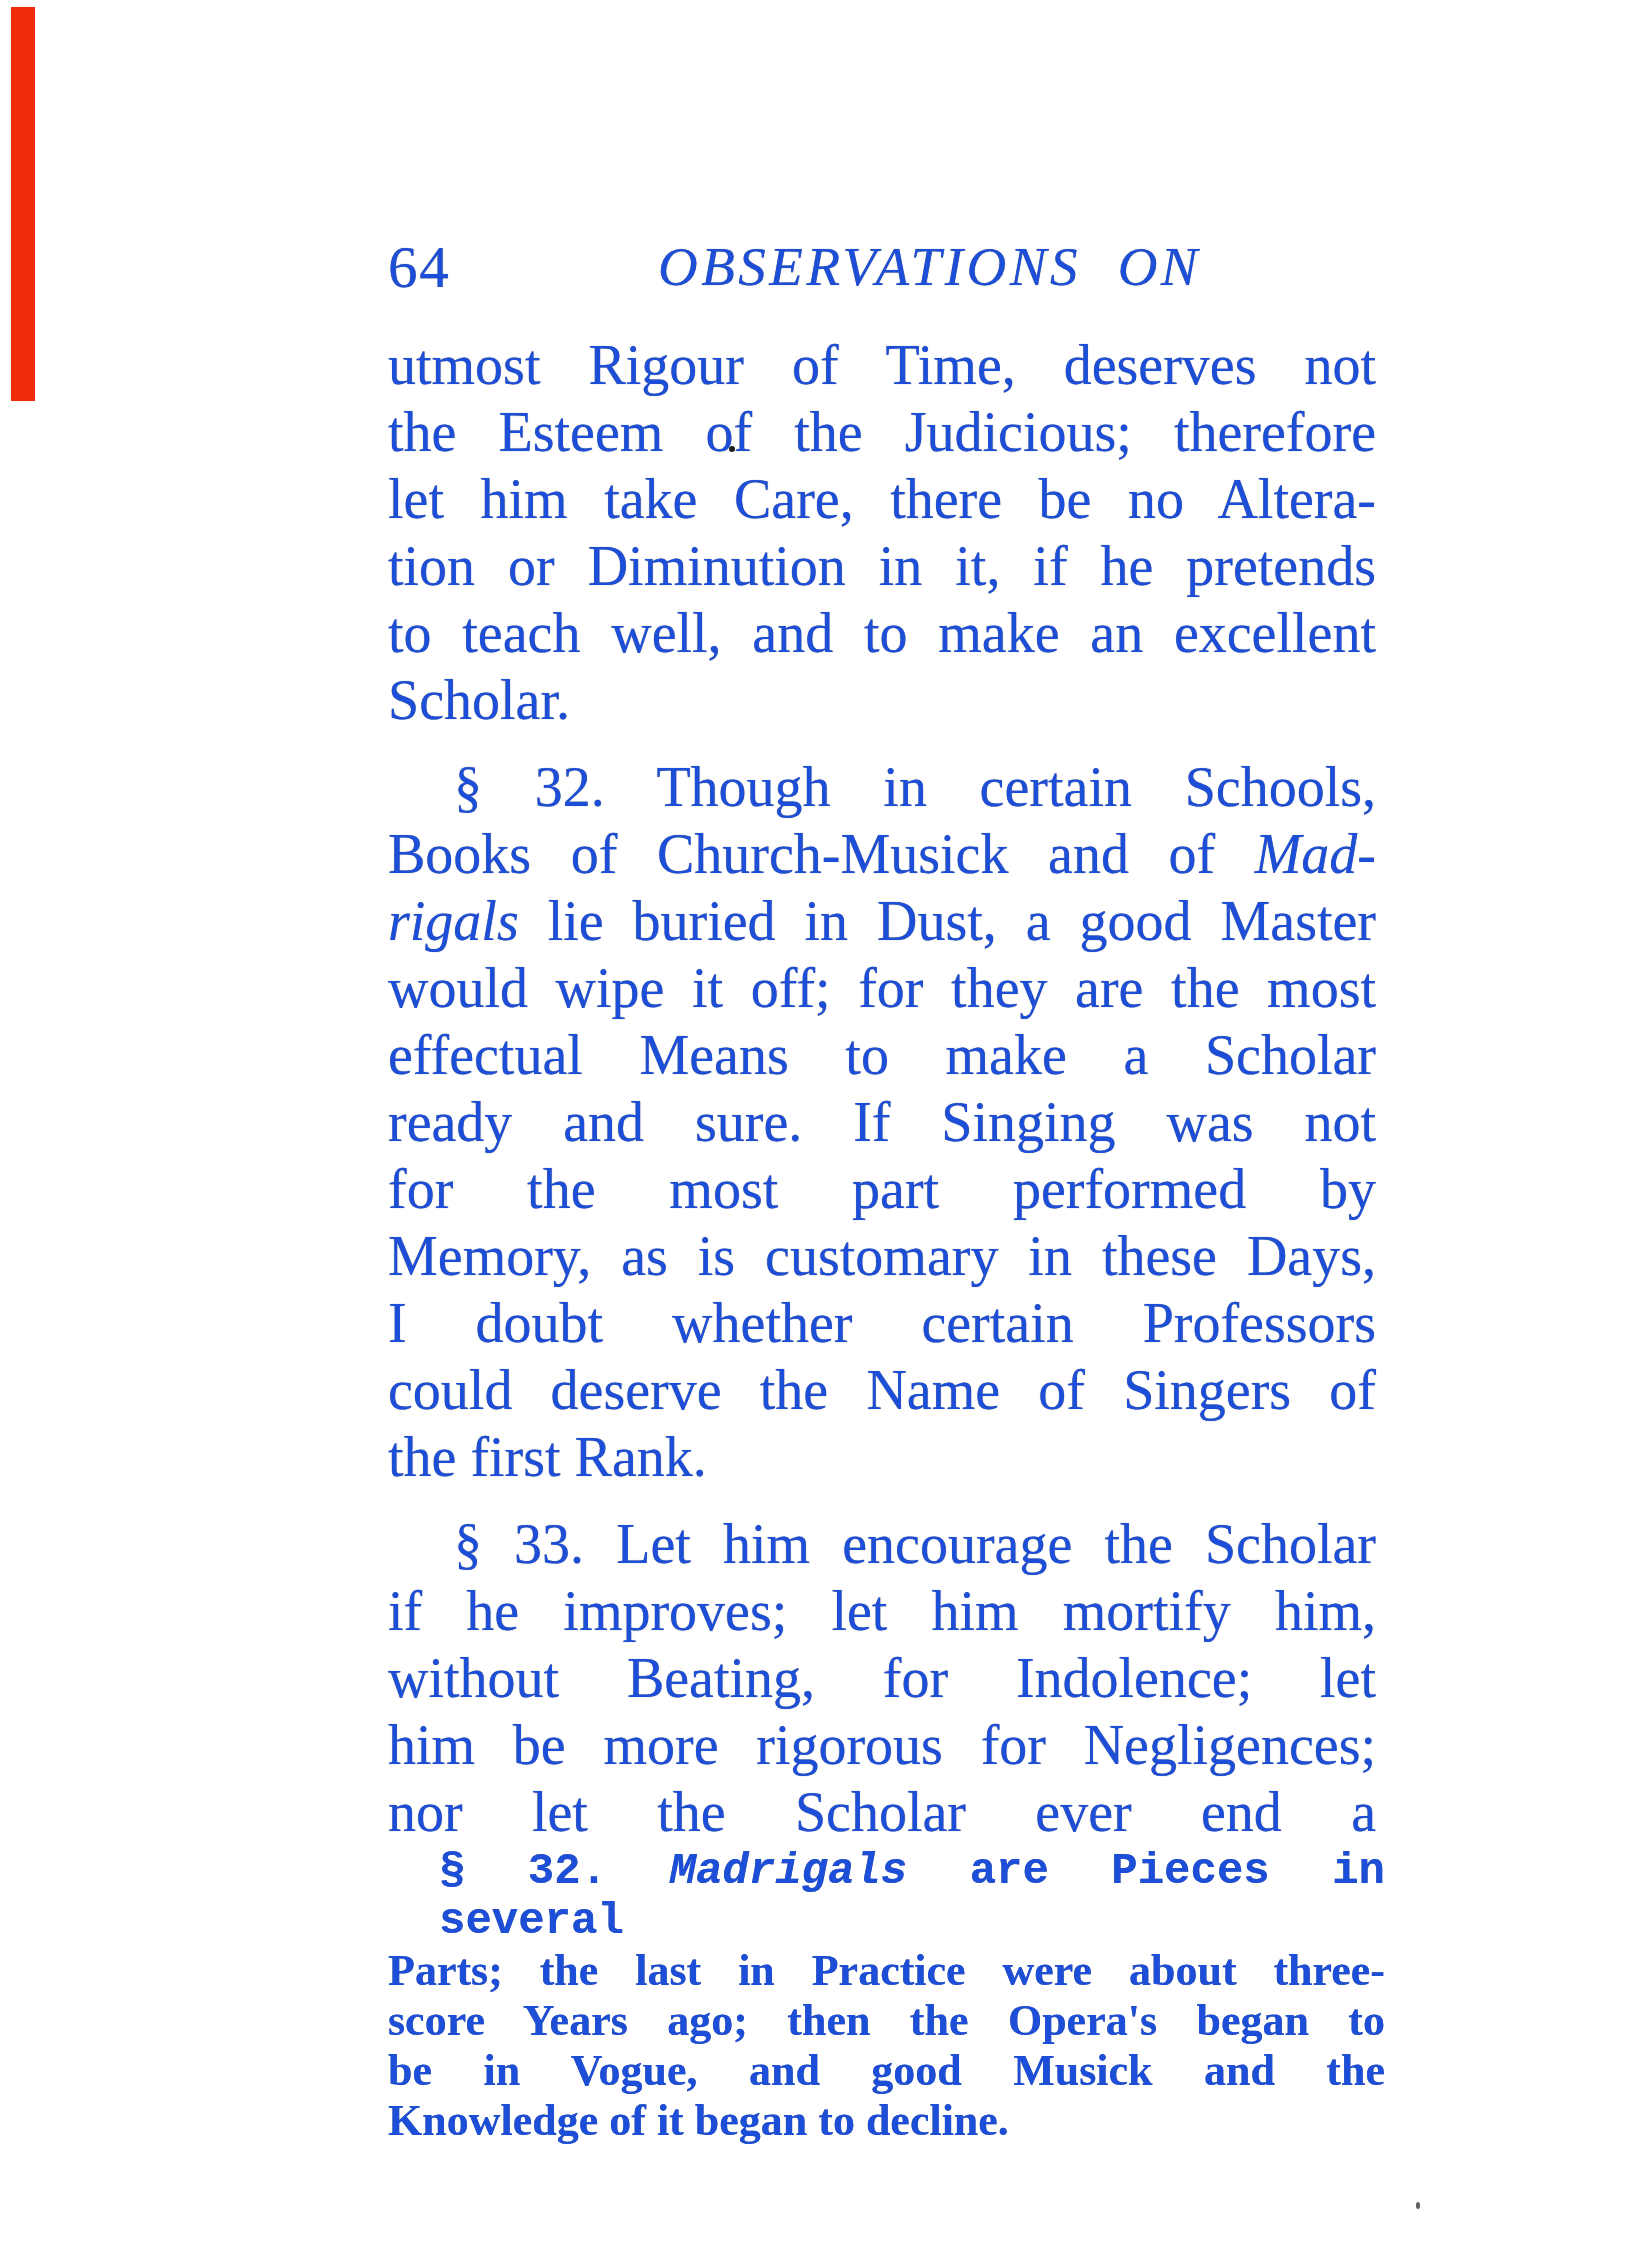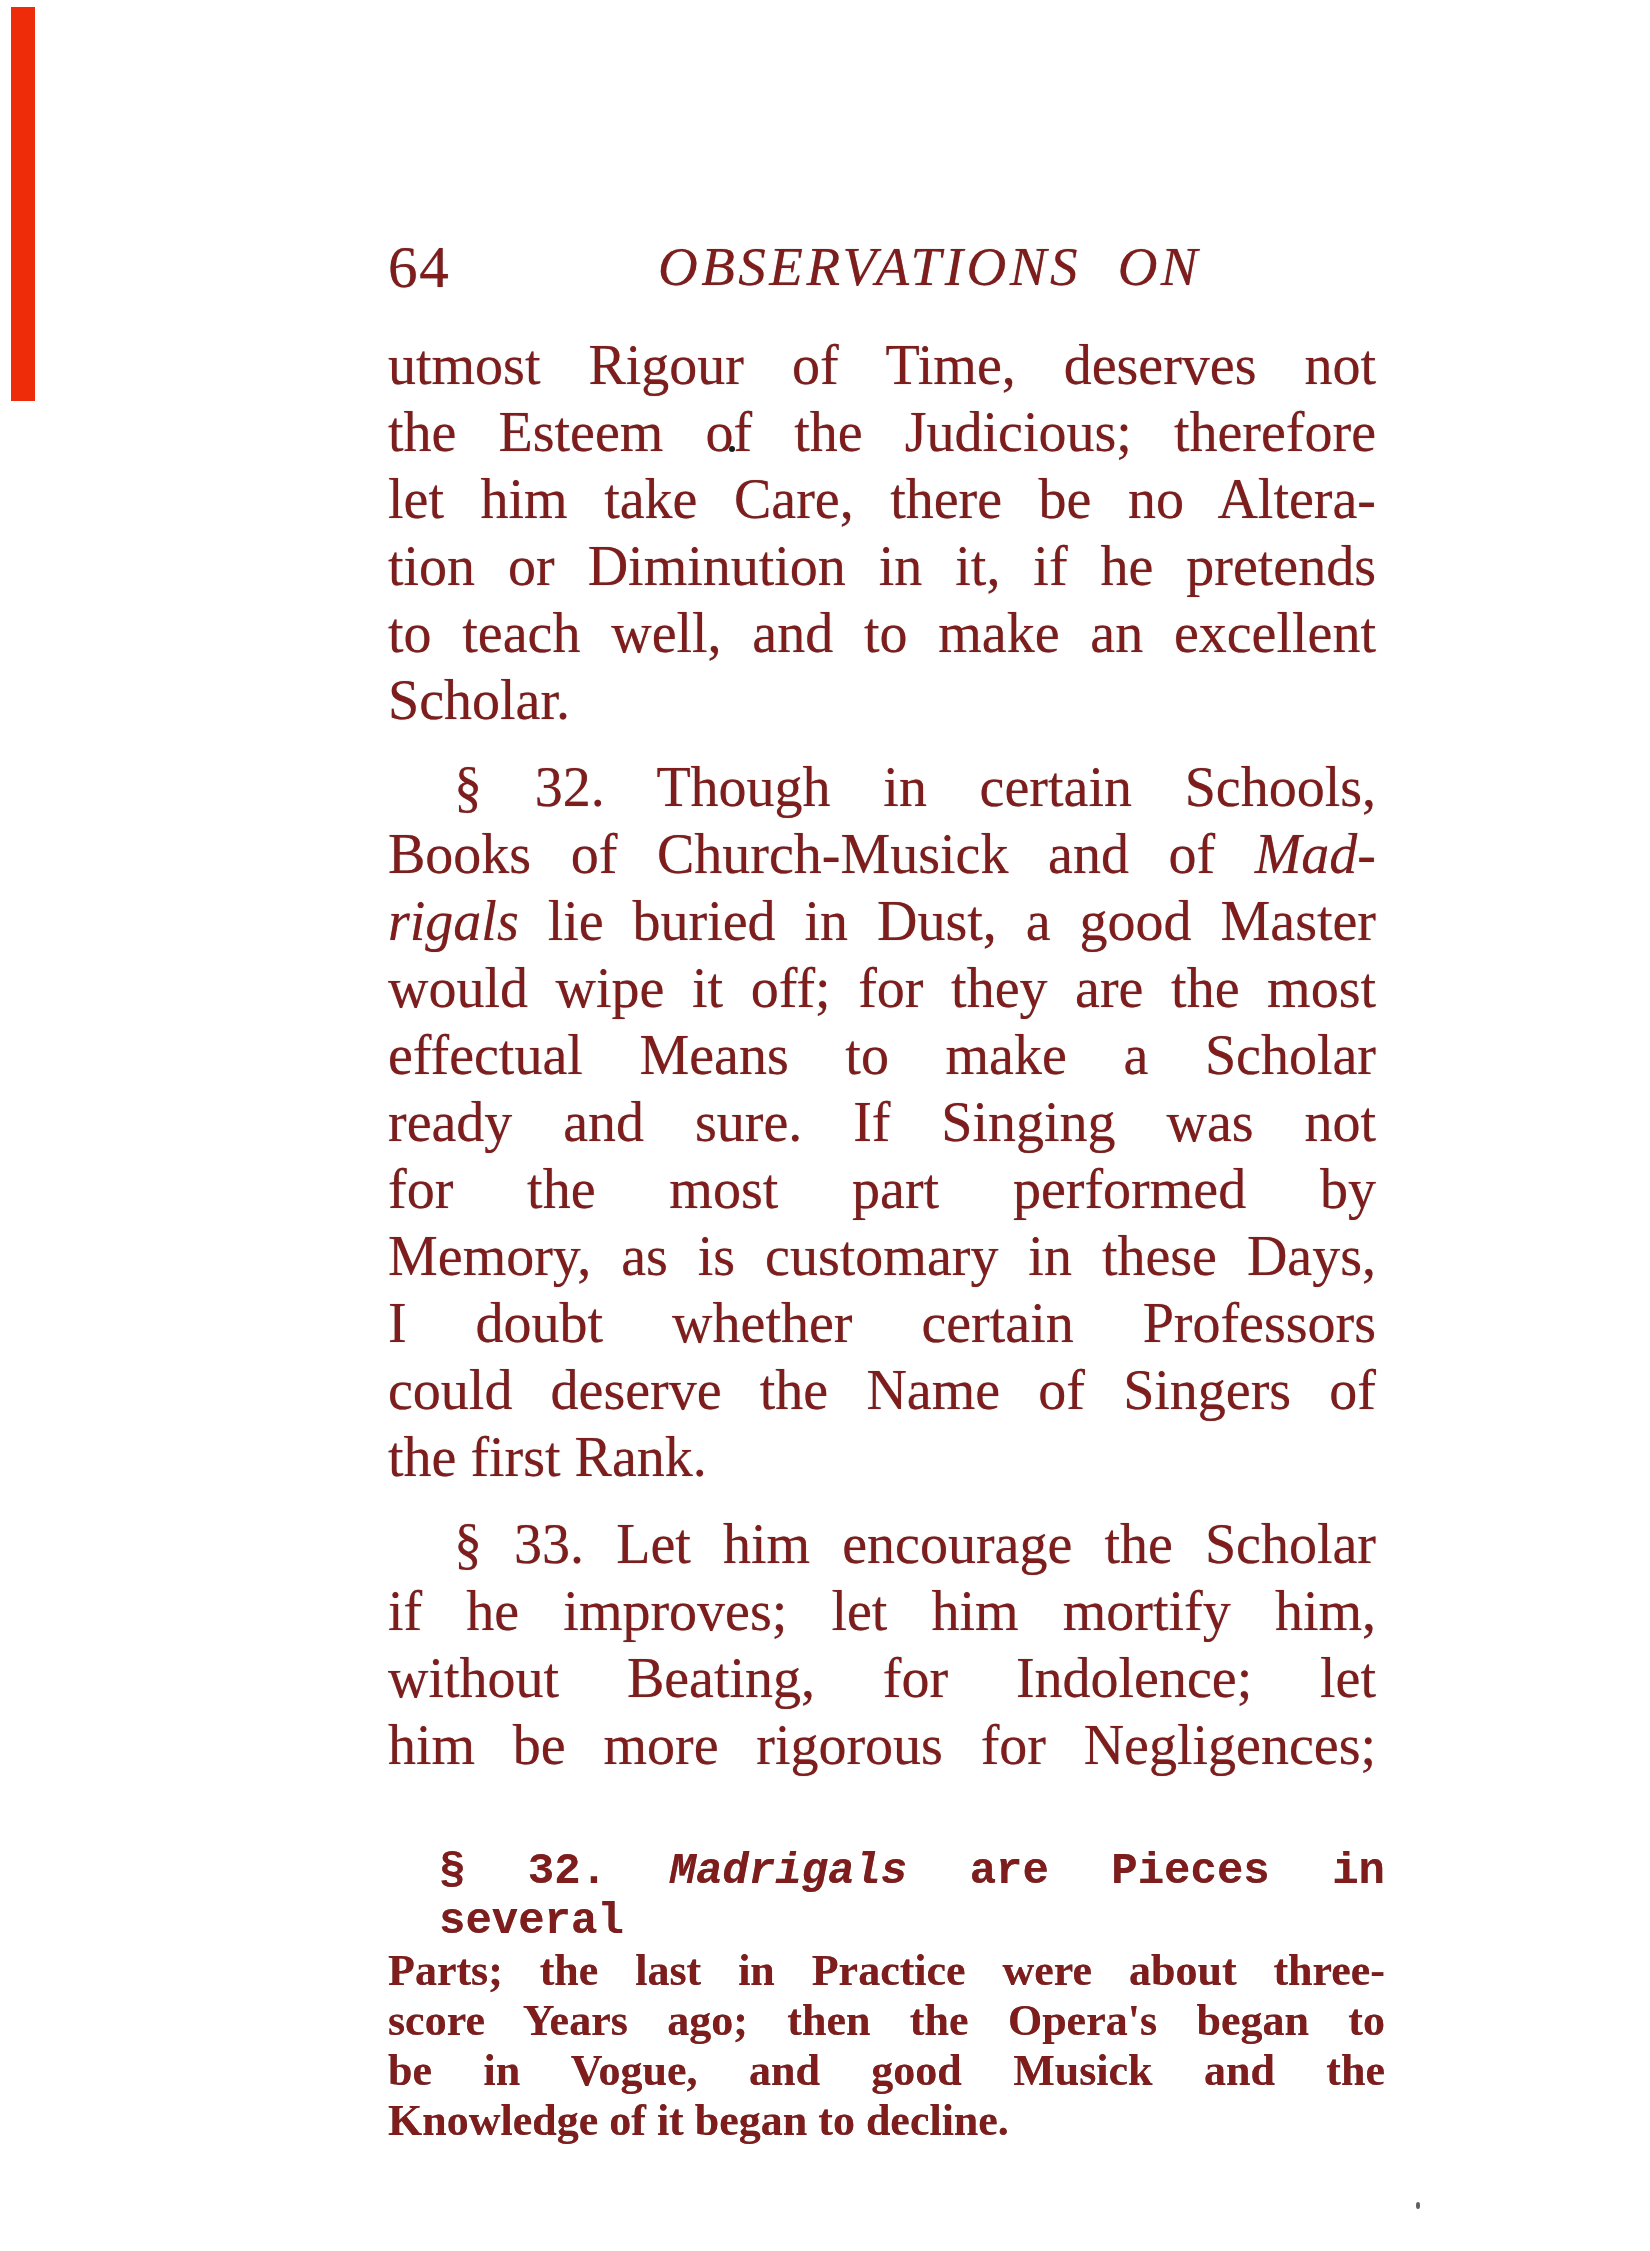--- a/index.html
+++ b/index.html
@@ -2,21 +2,21 @@
 <html style="font-size:14px"><head>
 <meta charset="utf-8">
 <style>
   html,body{margin:0;padding:0;background:#ffffff;}
   .sheet{
     position:relative;
     width:1650px;height:2251px;
     background:#ffffff;
     overflow:hidden;
     font-family:"Liberation Serif","DejaVu Serif",serif;
-    color:#7f1d1d;
+    color:#1d4ed8;
   }
   
   .red-bar{
     position:absolute;left:10.6px;top:7px;width:24px;height:394px;
     background:#ee2c0a;
   }
   
   .pagenum{
     position:absolute;left:388px;top:227px;
     font-size:59px;line-height:80px;
@@ -87,20 +87,21 @@
         <div class="line">Memory, as is customary in these Days,</div>
         <div class="line">I doubt whether certain Professors</div>
         <div class="line">could deserve the Name of Singers of</div>
         <div class="line end">the first Rank.</div>
       </div>
       <div class="para">
         <div class="line indent">§ 33.  Let him encourage the Scholar</div>
         <div class="line">if he improves; let him mortify him,</div>
         <div class="line">without Beating, for Indolence; let</div>
         <div class="line">him be more rigorous for Negligences;</div>
+        <div class="line">nor let the Scholar ever end a</div>
       </div>
     </main>
 
   <section class="footnote">
       <div class="para">
         <div class="line indent">§ 32.  <i>Madrigals</i> are Pieces in several</div>
         <div class="line">Parts; the last in Practice were about three-</div>
         <div class="line">score Years ago; then the Opera's began to</div>
         <div class="line">be in Vogue, and good Musick and the</div>
         <div class="line end">Knowledge of it began to decline.</div>

